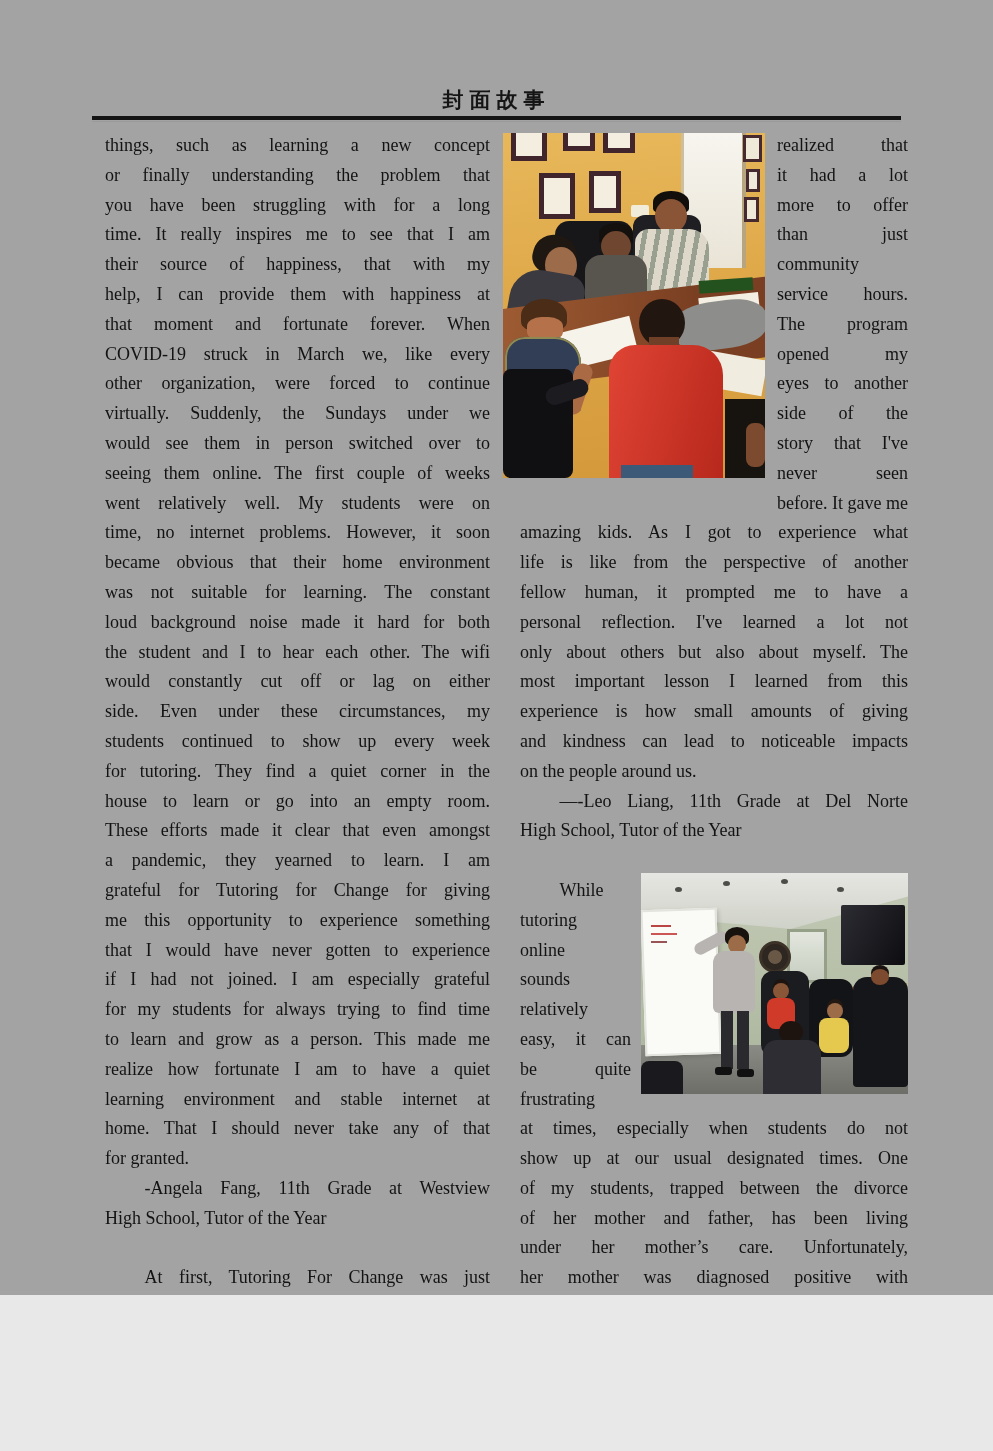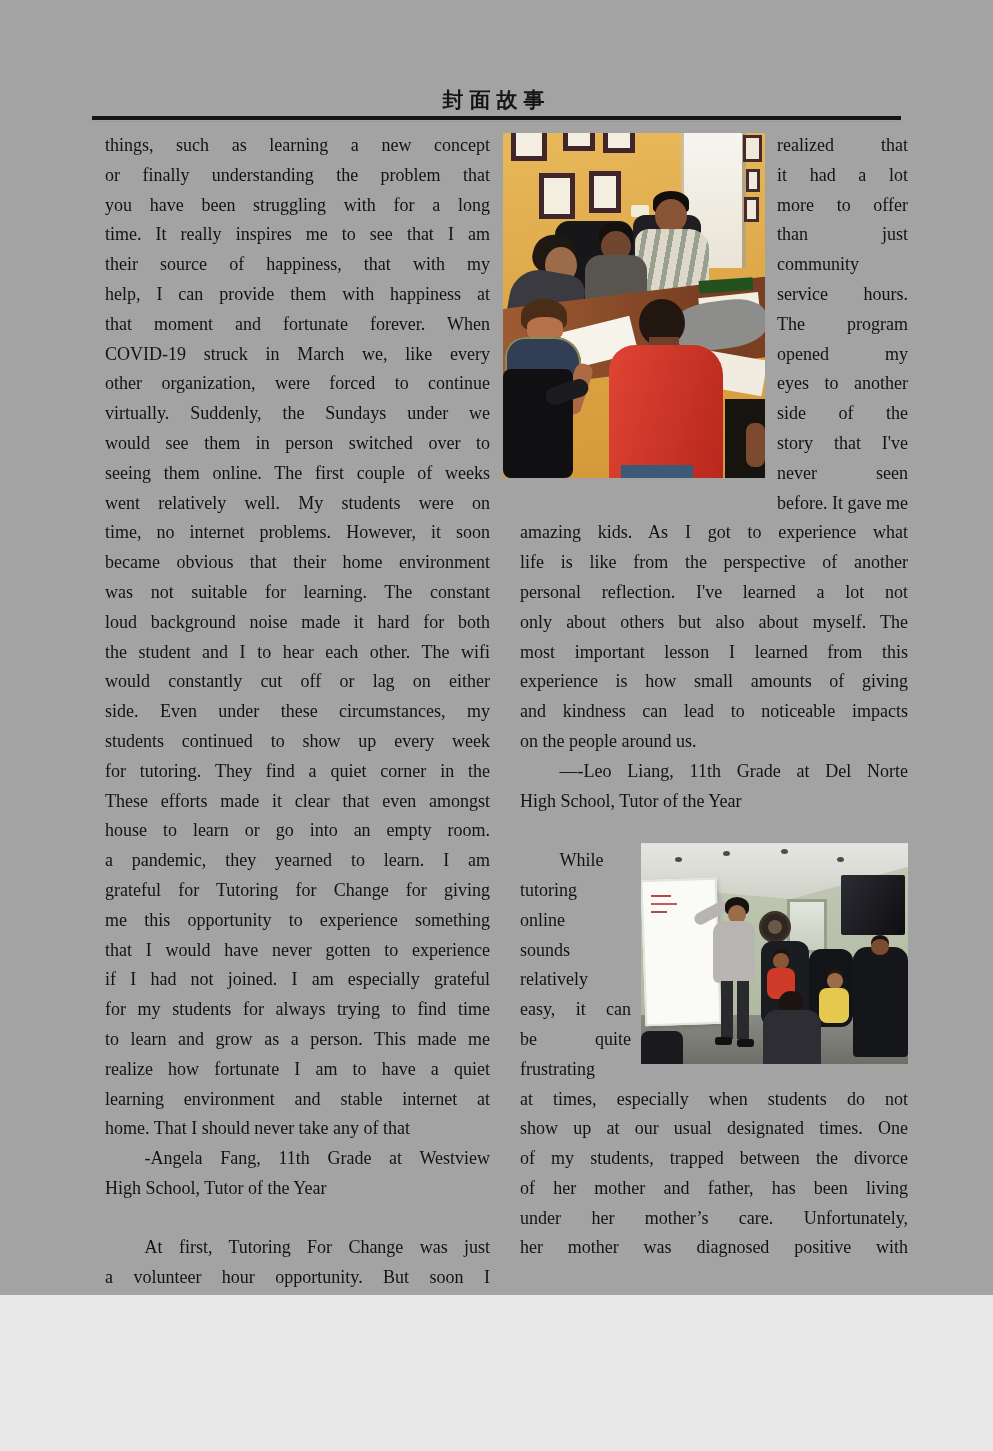--- a/index.html
+++ b/index.html
@@ -64,32 +64,33 @@
           <div class="tline">went relatively well. My students were on</div>
           <div class="tline">time, no internet problems.  However, it soon</div>
           <div class="tline">became obvious that their home environment</div>
           <div class="tline">was not suitable for learning. The constant</div>
           <div class="tline">loud background noise made it hard for both</div>
           <div class="tline">the student and I to hear each other. The wifi</div>
           <div class="tline">would constantly cut off or lag on either</div>
           <div class="tline">side. Even under these circumstances, my</div>
           <div class="tline">students continued to show up every week</div>
           <div class="tline">for tutoring. They find a quiet corner in the</div>
+          <div class="tline">house to learn or go into an empty room.</div>
           <div class="tline">These efforts made it clear that even amongst</div>
-          <div class="tline">house to learn or go into an empty room.</div>
           <div class="tline">a pandemic, they yearned to learn. I am</div>
           <div class="tline">grateful for Tutoring for Change for giving</div>
           <div class="tline">me this opportunity to experience something</div>
           <div class="tline">that I would have never gotten to experience</div>
           <div class="tline">if I had not joined. I am especially grateful</div>
           <div class="tline">for my students for always trying to find time</div>
           <div class="tline">to learn and grow as a person. This made me</div>
           <div class="tline">realize how fortunate I am to have a quiet</div>
           <div class="tline">learning environment and stable internet at</div>
           <div class="tline">home. That I should never take any of that</div>
+          <div class="tline">for granted.</div>
         </div>
       <div class="block last-left indent-first">
           <div class="tline">-Angela Fang, 11th Grade at Westview</div>
           <div class="tline">High School, Tutor of the Year</div>
         </div>
       <div class="blank-line"></div>
       <div class="block indent-first">
           <div class="tline">At first, Tutoring For Change was just</div>
           <div class="tline">a volunteer hour opportunity. But soon I</div>
         </div>
@@ -150,20 +151,21 @@
           <div class="tline">opened my</div>
           <div class="tline">eyes to another</div>
           <div class="tline">side of the</div>
           <div class="tline">story that I've</div>
           <div class="tline">never seen</div>
         </div>
       <div class="block last-left">
           <div class="tline">before. It gave me the blessed opportunity</div>
           <div class="tline">amazing kids.  As I got to experience what</div>
           <div class="tline">life is like from the perspective of another</div>
+          <div class="tline">fellow human, it prompted me to have a</div>
           <div class="tline">personal reflection. I've learned a lot not</div>
           <div class="tline">only about others but also about myself. The</div>
           <div class="tline">most important lesson I learned from this</div>
           <div class="tline">experience is how small amounts of giving</div>
           <div class="tline">and kindness can lead to noticeable impacts</div>
           <div class="tline">on the people around us.</div>
         </div>
       <div class="block last-left indent-first">
           <div class="tline">—-Leo Liang, 11th Grade at Del Norte</div>
           <div class="tline">High School, Tutor of the Year</div>

